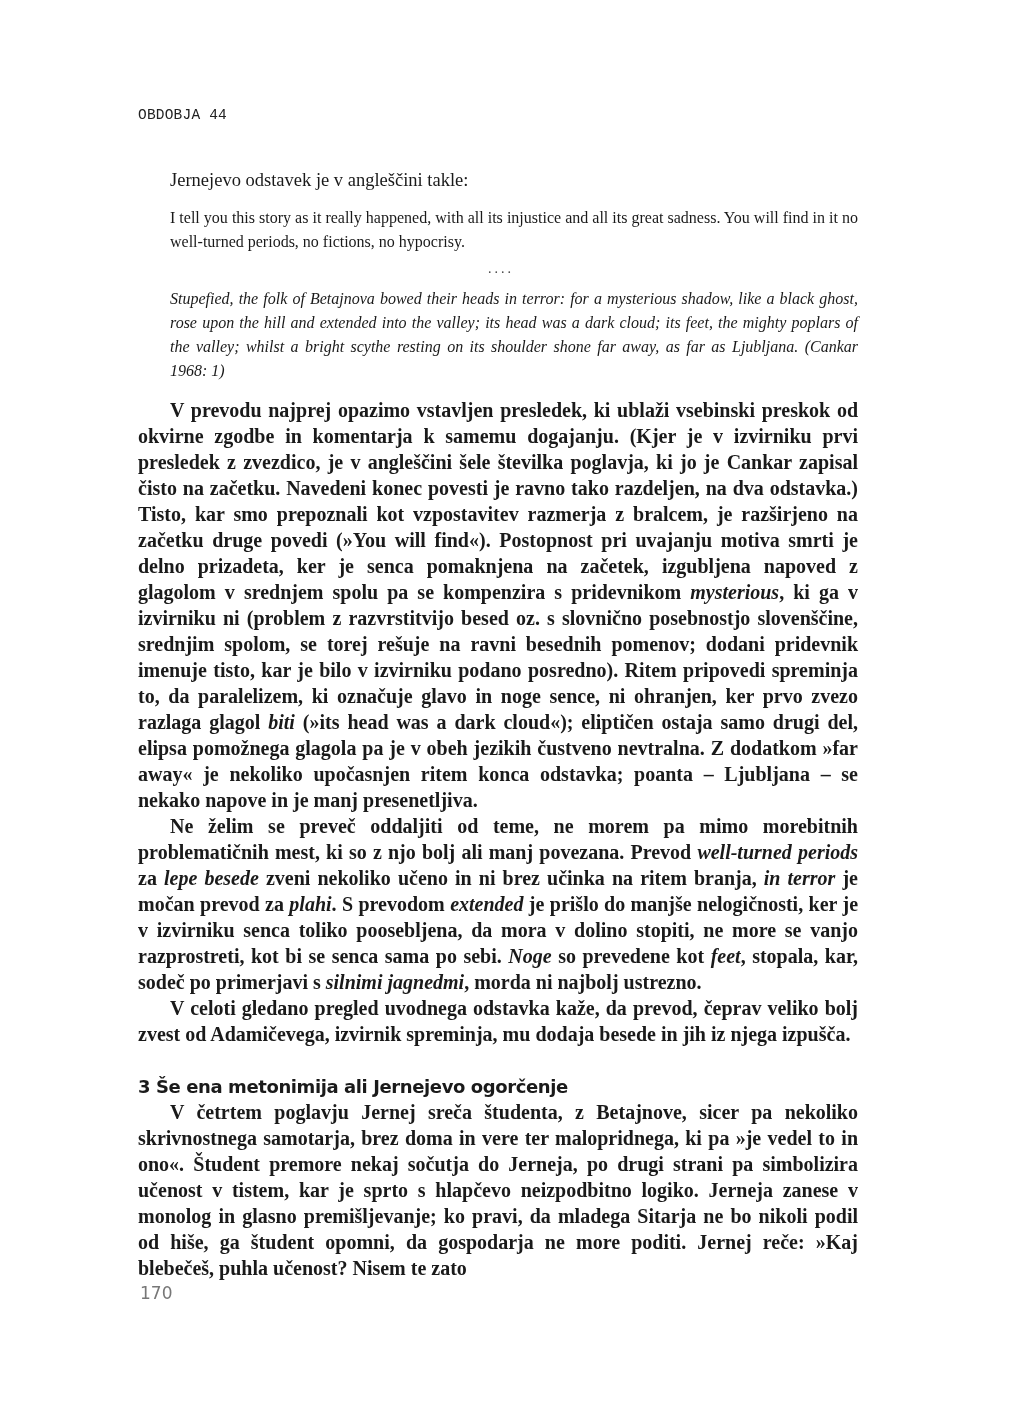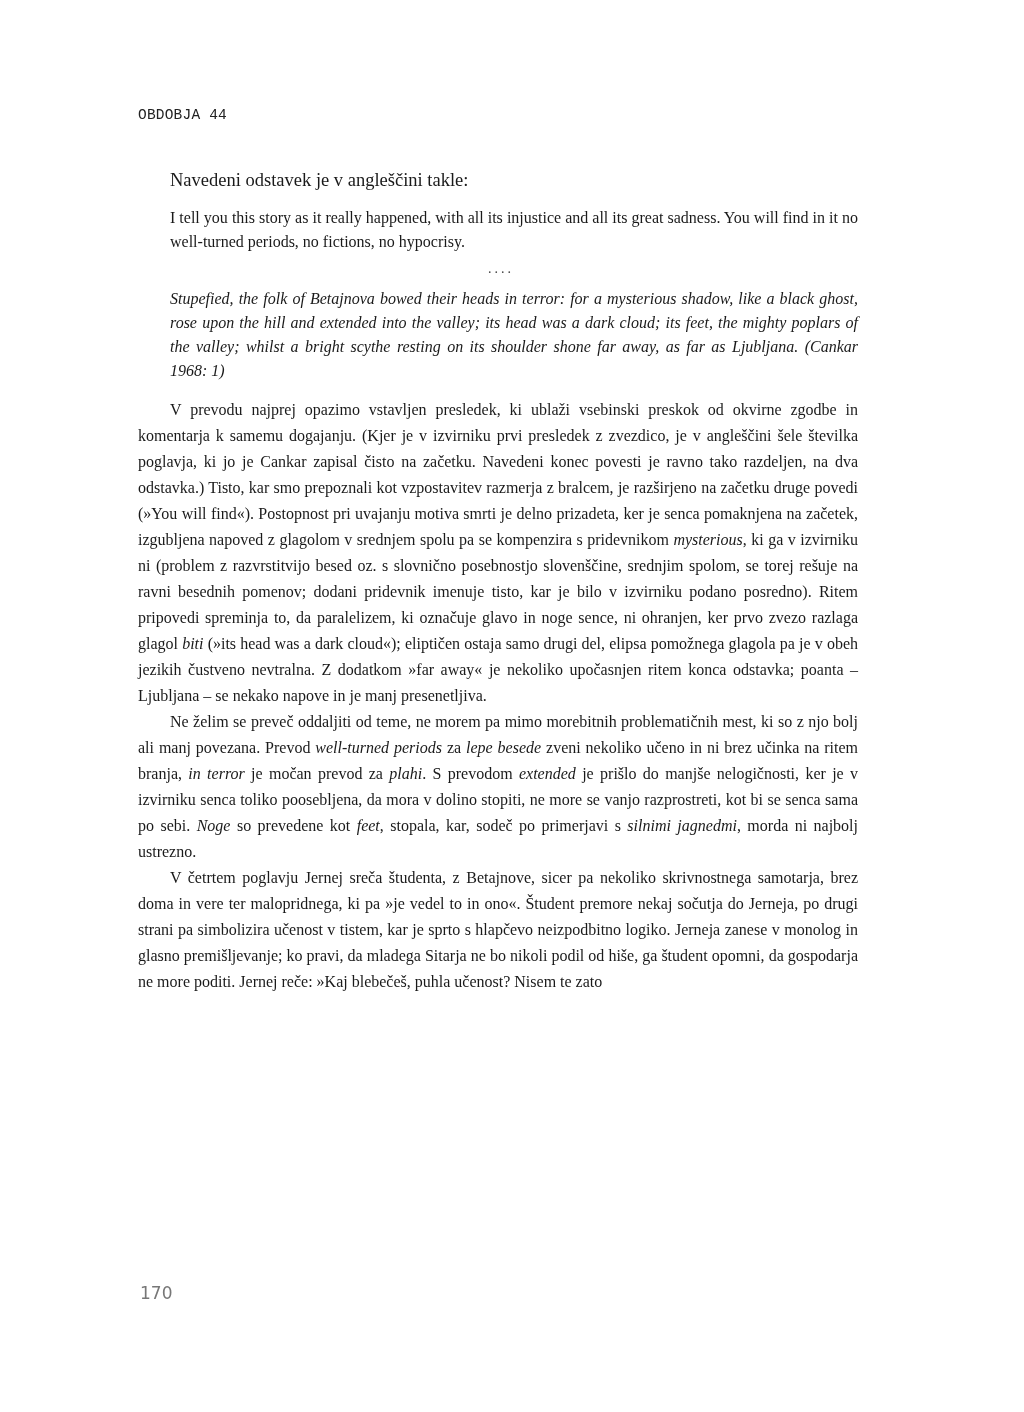--- a/index.html
+++ b/index.html
@@ -14,49 +14,51 @@
   }
   .intro {
     font-size: 18.5px; margin: 0 0 14px 32px; line-height: 24px;
   }
   .quote {
     font-size: 16px; line-height: 24px; margin: 0 0 0 32px; text-align: justify; text-align-last: left;
   }
   .dots { font-size: 14px; text-align: left; margin: 6px 0 6px 350px; letter-spacing: 3px; color: #444; line-height: 18px; }
   .quote2 { margin-top: 9px; margin-bottom: 14px; font-style: italic; }
   .para {
-    font-size: 16px; line-height: 26px; margin: 0; text-align: justify; text-indent: 32px;
+    font-size: 20px; line-height: 26px; margin: 0; text-align: justify; text-indent: 32px; font-weight: bold;
   }
   .para em, .quote em { font-style: italic; }
   .heading {
     font-family: "DejaVu Sans", sans-serif; font-weight: bold; font-size: 18px;
     margin: 28px 0 0 0; line-height: 24px; letter-spacing: -0.4px;
   }
   .page-number {
     position: absolute; left: 140px; top: 1283px;
     font-family: "DejaVu Sans", sans-serif; font-size: 17px; color: #777;
   }
 </style>
 </head>
 <body>
 
 <div class="running-head">OBDOBJA 44</div>
 
 <div class="content">
-  <p class="intro">Navedeni odstavek je v angleščini takle:</p>
+  <p class="intro">Jernejevo odstavek je v angleščini takle:</p>
 
   <p class="quote">I tell you this story as it really happened, with all its injustice and all its great sadness. You will find in it no well-turned periods, no fictions, no hypocrisy.</p>
   <div class="dots">....</div>
   <p class="quote quote2">Stupefied, the folk of Betajnova bowed their heads in terror: for a mysterious shadow, like a black ghost, rose upon the hill and extended into the valley; its head was a dark cloud; its feet, the mighty poplars of the valley; whilst a bright scythe resting on its shoulder shone far away, as far as Ljubljana. (Cankar 1968: 1)</p>
 
   <p class="para">
     <span>V prevodu najprej opazimo vstavljen presledek, ki ublaži vsebinski preskok od okvirne zgodbe in komentarja k samemu dogajanju. (Kjer je v izvirniku prvi presledek z zvezdico, je v angleščini šele številka poglavja, ki jo je Cankar zapisal čisto na začetku. Navedeni konec povesti je ravno tako razdeljen, na dva odstavka.) Tisto, kar smo prepoznali kot vzpostavitev razmerja z bralcem, je razširjeno na začetku druge povedi (»You will find«). Postopnost pri uvajanju motiva smrti je delno prizadeta, ker je senca pomaknjena na začetek, izgubljena napoved z glagolom v srednjem spolu pa se kompenzira s pridevnikom </span><em>mysterious</em><span>, ki ga v izvirniku ni (problem z razvrstitvijo besed oz. s slovnično posebnostjo slovenščine, srednjim spolom, se torej rešuje na ravni besednih pomenov; dodani pridevnik imenuje tisto, kar je bilo v izvirniku podano posredno). Ritem pripovedi spreminja to, da paralelizem, ki označuje glavo in noge sence, ni ohranjen, ker prvo zvezo razlaga glagol </span><em>biti</em><span> (»its head was a dark cloud«); eliptičen ostaja samo drugi del, elipsa pomožnega glagola pa je v obeh jezikih čustveno nevtralna. Z dodatkom »far away« je nekoliko upočasnjen ritem konca odstavka; poanta – Ljubljana – se nekako napove in je manj presenetljiva.</span>
   </p>
 
   <p class="para">
     <span>Ne želim se preveč oddaljiti od teme, ne morem pa mimo morebitnih problematičnih mest, ki so z njo bolj ali manj povezana. Prevod </span><em>well-turned periods</em><span> za </span><em>lepe besede</em><span> zveni nekoliko učeno in ni brez učinka na ritem branja, </span><em>in terror</em><span> je močan prevod za </span><em>plahi</em><span>. S prevodom </span><em>extended</em><span> je prišlo do manjše nelogičnosti, ker je v izvirniku senca toliko poosebljena, da mora v dolino stopiti, ne more se vanjo razprostreti, kot bi se senca sama po sebi. </span><em>Noge</em><span> so prevedene kot </span><em>feet</em><span>, stopala, kar, sodeč po primerjavi s </span><em>silnimi jagnedmi</em><span>, morda ni najbolj ustrezno.</span>
   </p>
 
+  <p class="para">V celoti gledano pregled uvodnega odstavka kaže, da prevod, čeprav veliko bolj zvest od Adamičevega, izvirnik spreminja, mu dodaja besede in jih iz njega izpušča.</p>
 
+  <h3 class="heading">3 Še ena metonimija ali Jernejevo ogorčenje</h3>
   <p class="para">V četrtem poglavju Jernej sreča študenta, z Betajnove, sicer pa nekoliko skrivnostnega samotarja, brez doma in vere ter malopridnega, ki pa »je vedel to in ono«. Študent premore nekaj sočutja do Jerneja, po drugi strani pa simbolizira učenost v tistem, kar je sprto s hlapčevo neizpodbitno logiko. Jerneja zanese v monolog in glasno premišljevanje; ko pravi, da mladega Sitarja ne bo nikoli podil od hiše, ga študent opomni, da gospodarja ne more poditi. Jernej reče: »Kaj blebečeš, puhla učenost? Nisem te zato</p>
 </div>
 
 <div class="page-number">170</div>
 
 </body></html>

